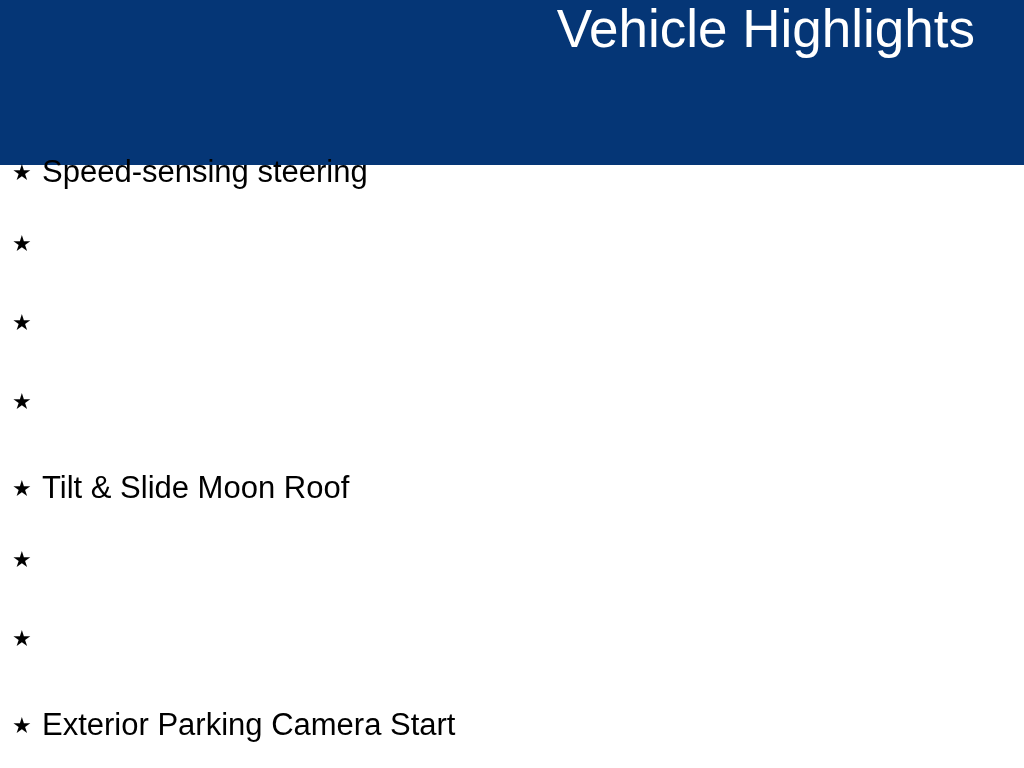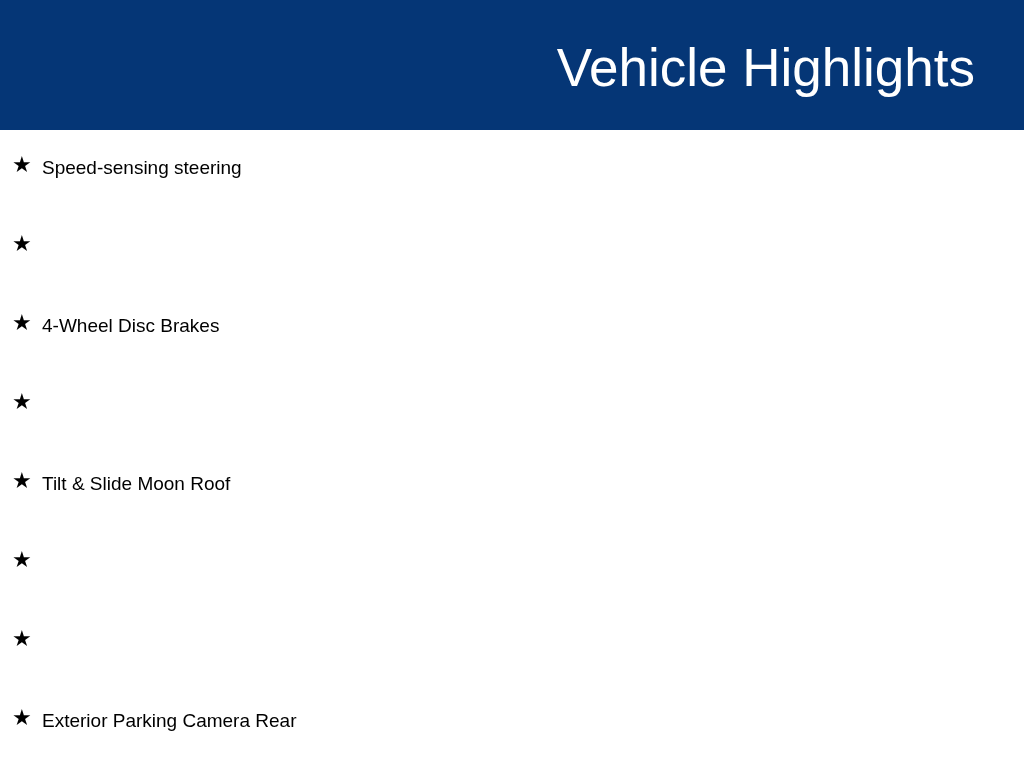--- a/index.html
+++ b/index.html
@@ -22,24 +22,24 @@
     background: #ffffff;
     box-sizing: border-box;
   }
 
   
   .header-band {
     position: absolute;
     top: 0;
     left: 0;
     width: 1024px;
-    height: 130px;
+    height: 165px;
     background: #053676;
     display: flex;
-    align-items: center;
+    align-items: flex-start;
     justify-content: flex-end;
     box-sizing: border-box;
     padding-right: 49px;
   }
 
   .slide-title {
     color: #ffffff;
     font-family: "Liberation Sans", sans-serif;
     font-size: 53px;
     font-weight: 400;
@@ -93,21 +93,21 @@
     font-size: 22px;
     line-height: 1;
     text-align: left;
     position: relative;
     top: -2px;
   }
 
   .feature-text {
     color: #000000;
     font-family: "Liberation Sans", sans-serif;
-    font-size: 19px;
+    font-size: 31px;
     font-weight: 400;
     line-height: 1.0;
     letter-spacing: 0px;
     white-space: nowrap;
     margin: 0;
     padding: 0;
   }
 </style>
 </head>
 <body>
@@ -124,21 +124,20 @@
       <span class="bullet-star">★</span>
       <span class="feature-text">Speed-sensing steering</span>
     </li>
 
     <li class="feature-item r1">
       <span class="bullet-star">★</span>
     </li>
 
     <li class="feature-item r2">
       <span class="bullet-star">★</span>
-      <span class="feature-text">4-Wheel Disc Brakes</span>
     </li>
 
     <li class="feature-item r3">
       <span class="bullet-star">★</span>
     </li>
 
     <li class="feature-item r4">
       <span class="bullet-star">★</span>
       <span class="feature-text">Tilt &amp; Slide Moon Roof</span>
     </li>
@@ -146,18 +145,18 @@
     <li class="feature-item r5">
       <span class="bullet-star">★</span>
     </li>
 
     <li class="feature-item r6">
       <span class="bullet-star">★</span>
     </li>
 
     <li class="feature-item r7">
       <span class="bullet-star">★</span>
-      <span class="feature-text">Exterior Parking Camera Rear</span>
+      <span class="feature-text">Exterior Parking Camera Start</span>
     </li>
 
   </ul>
 
 </div>
 
 </body></html>

